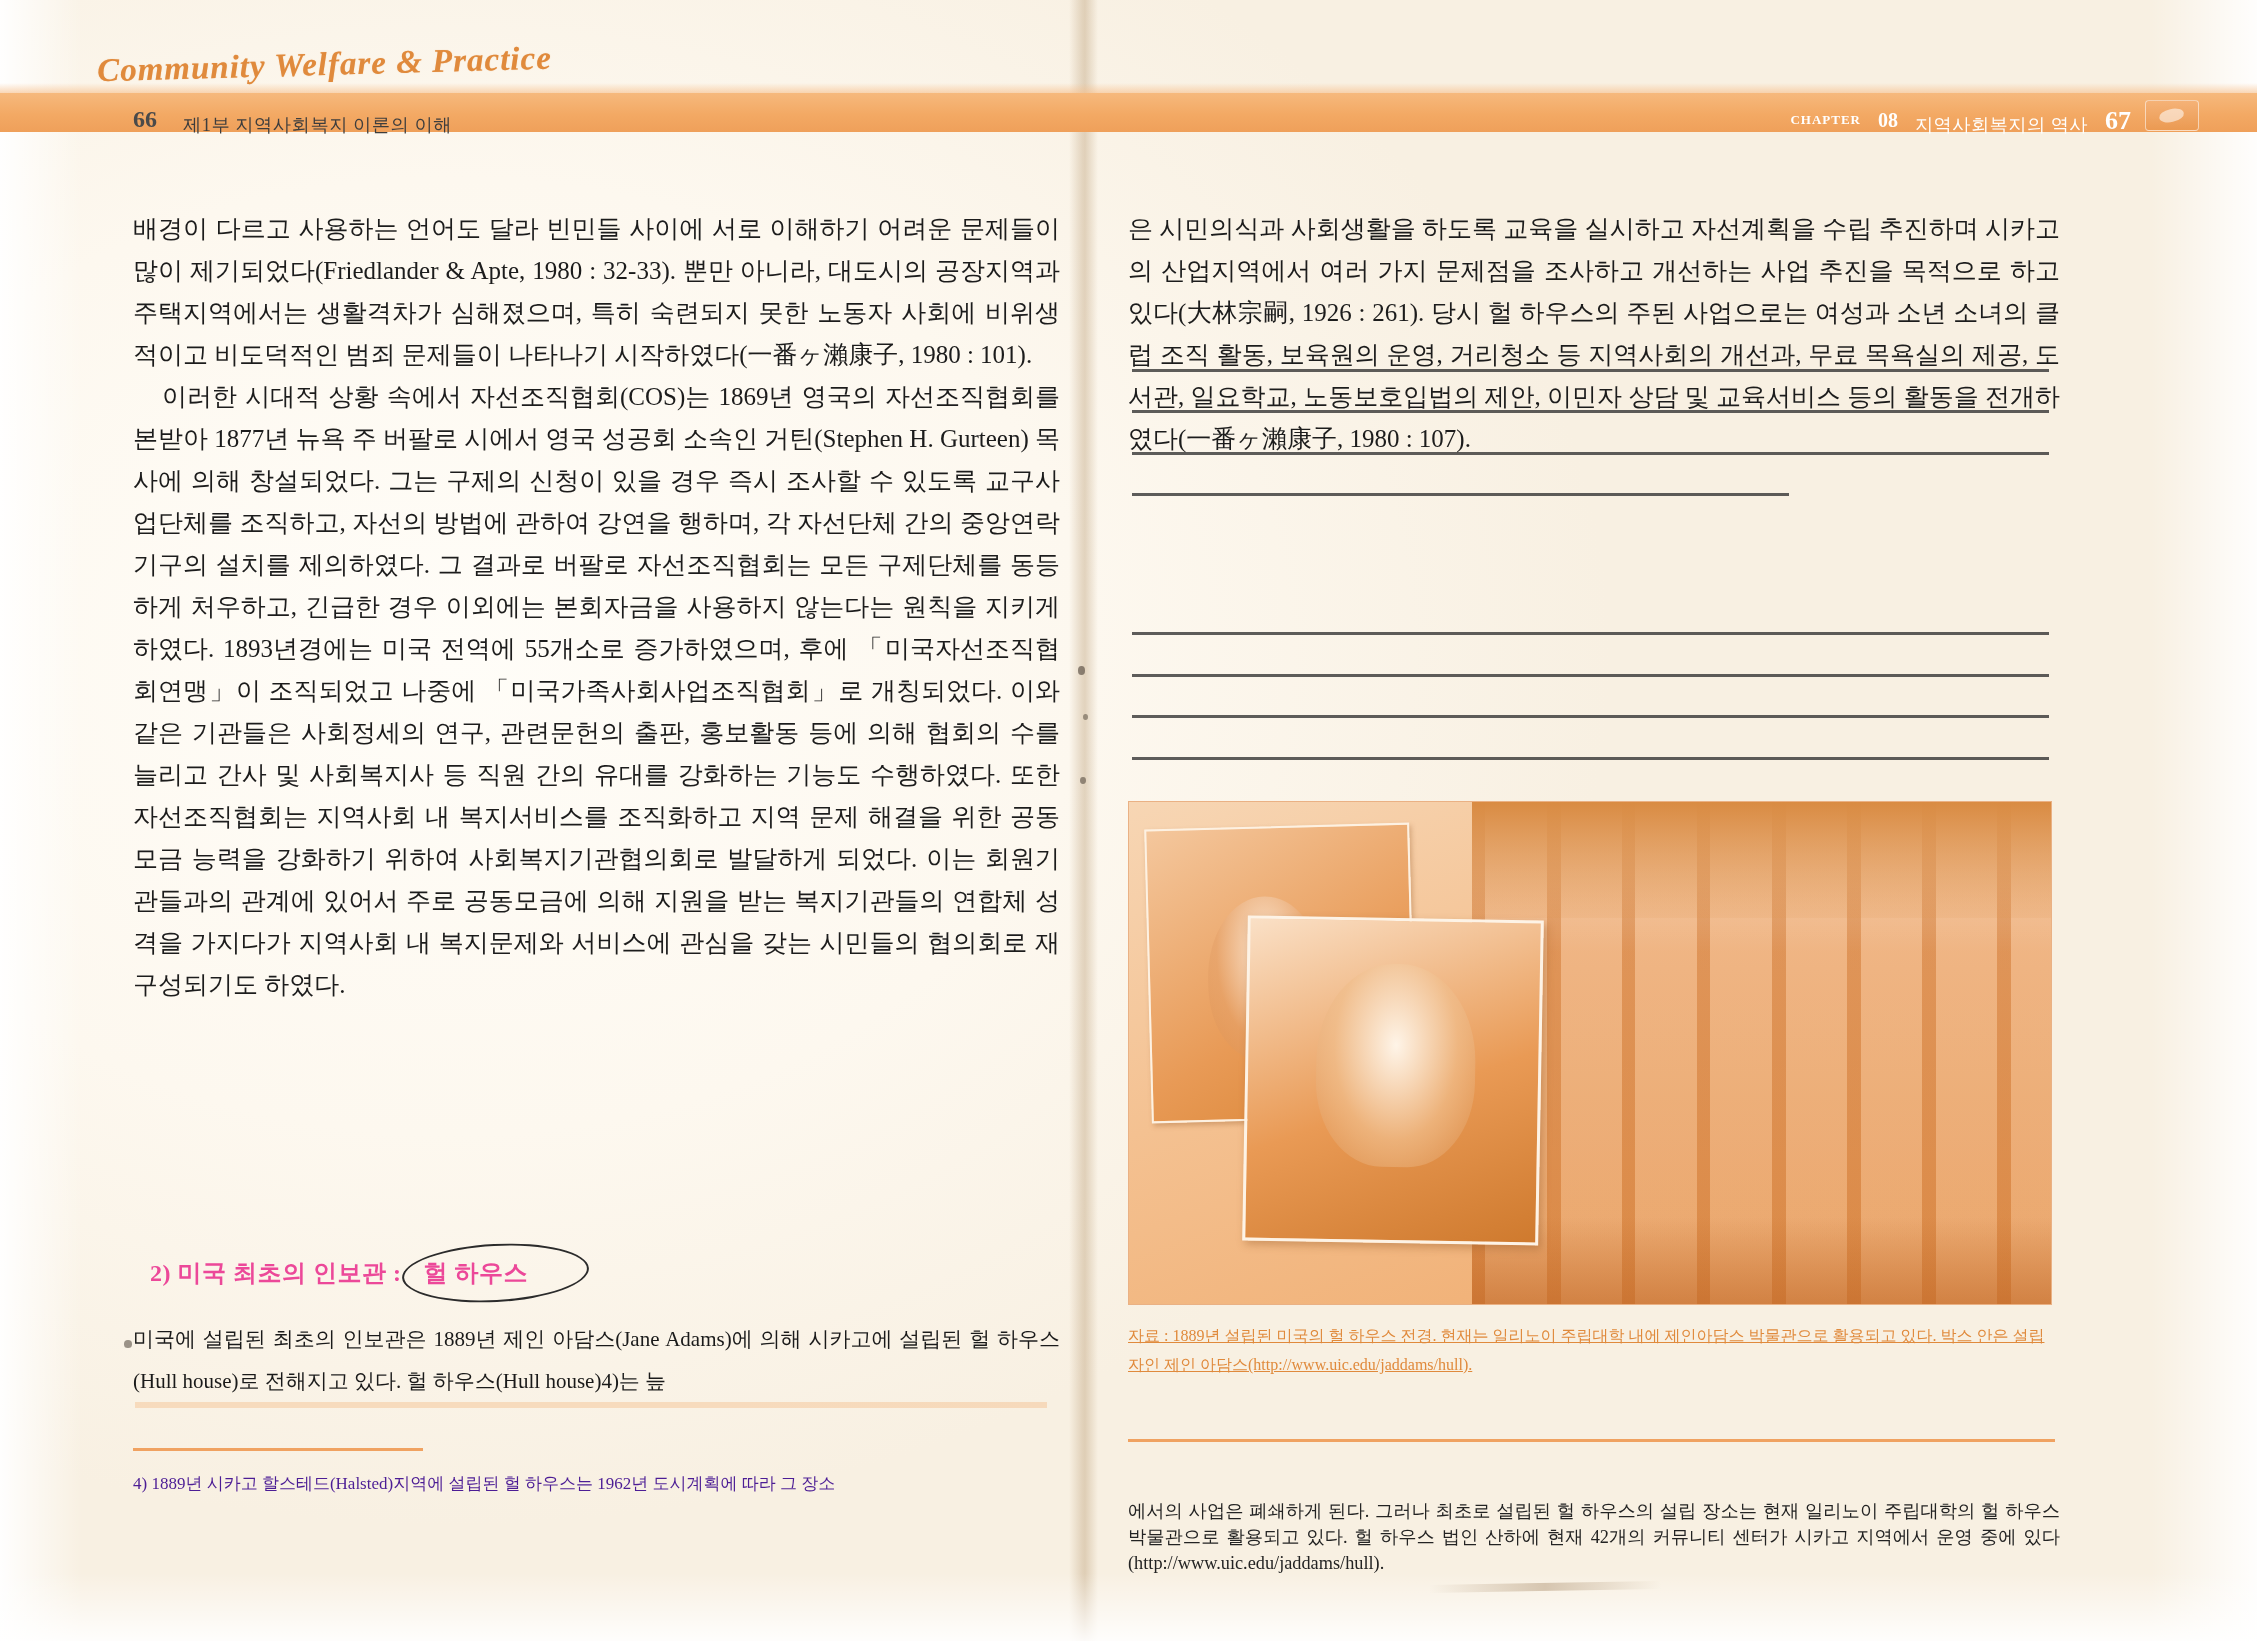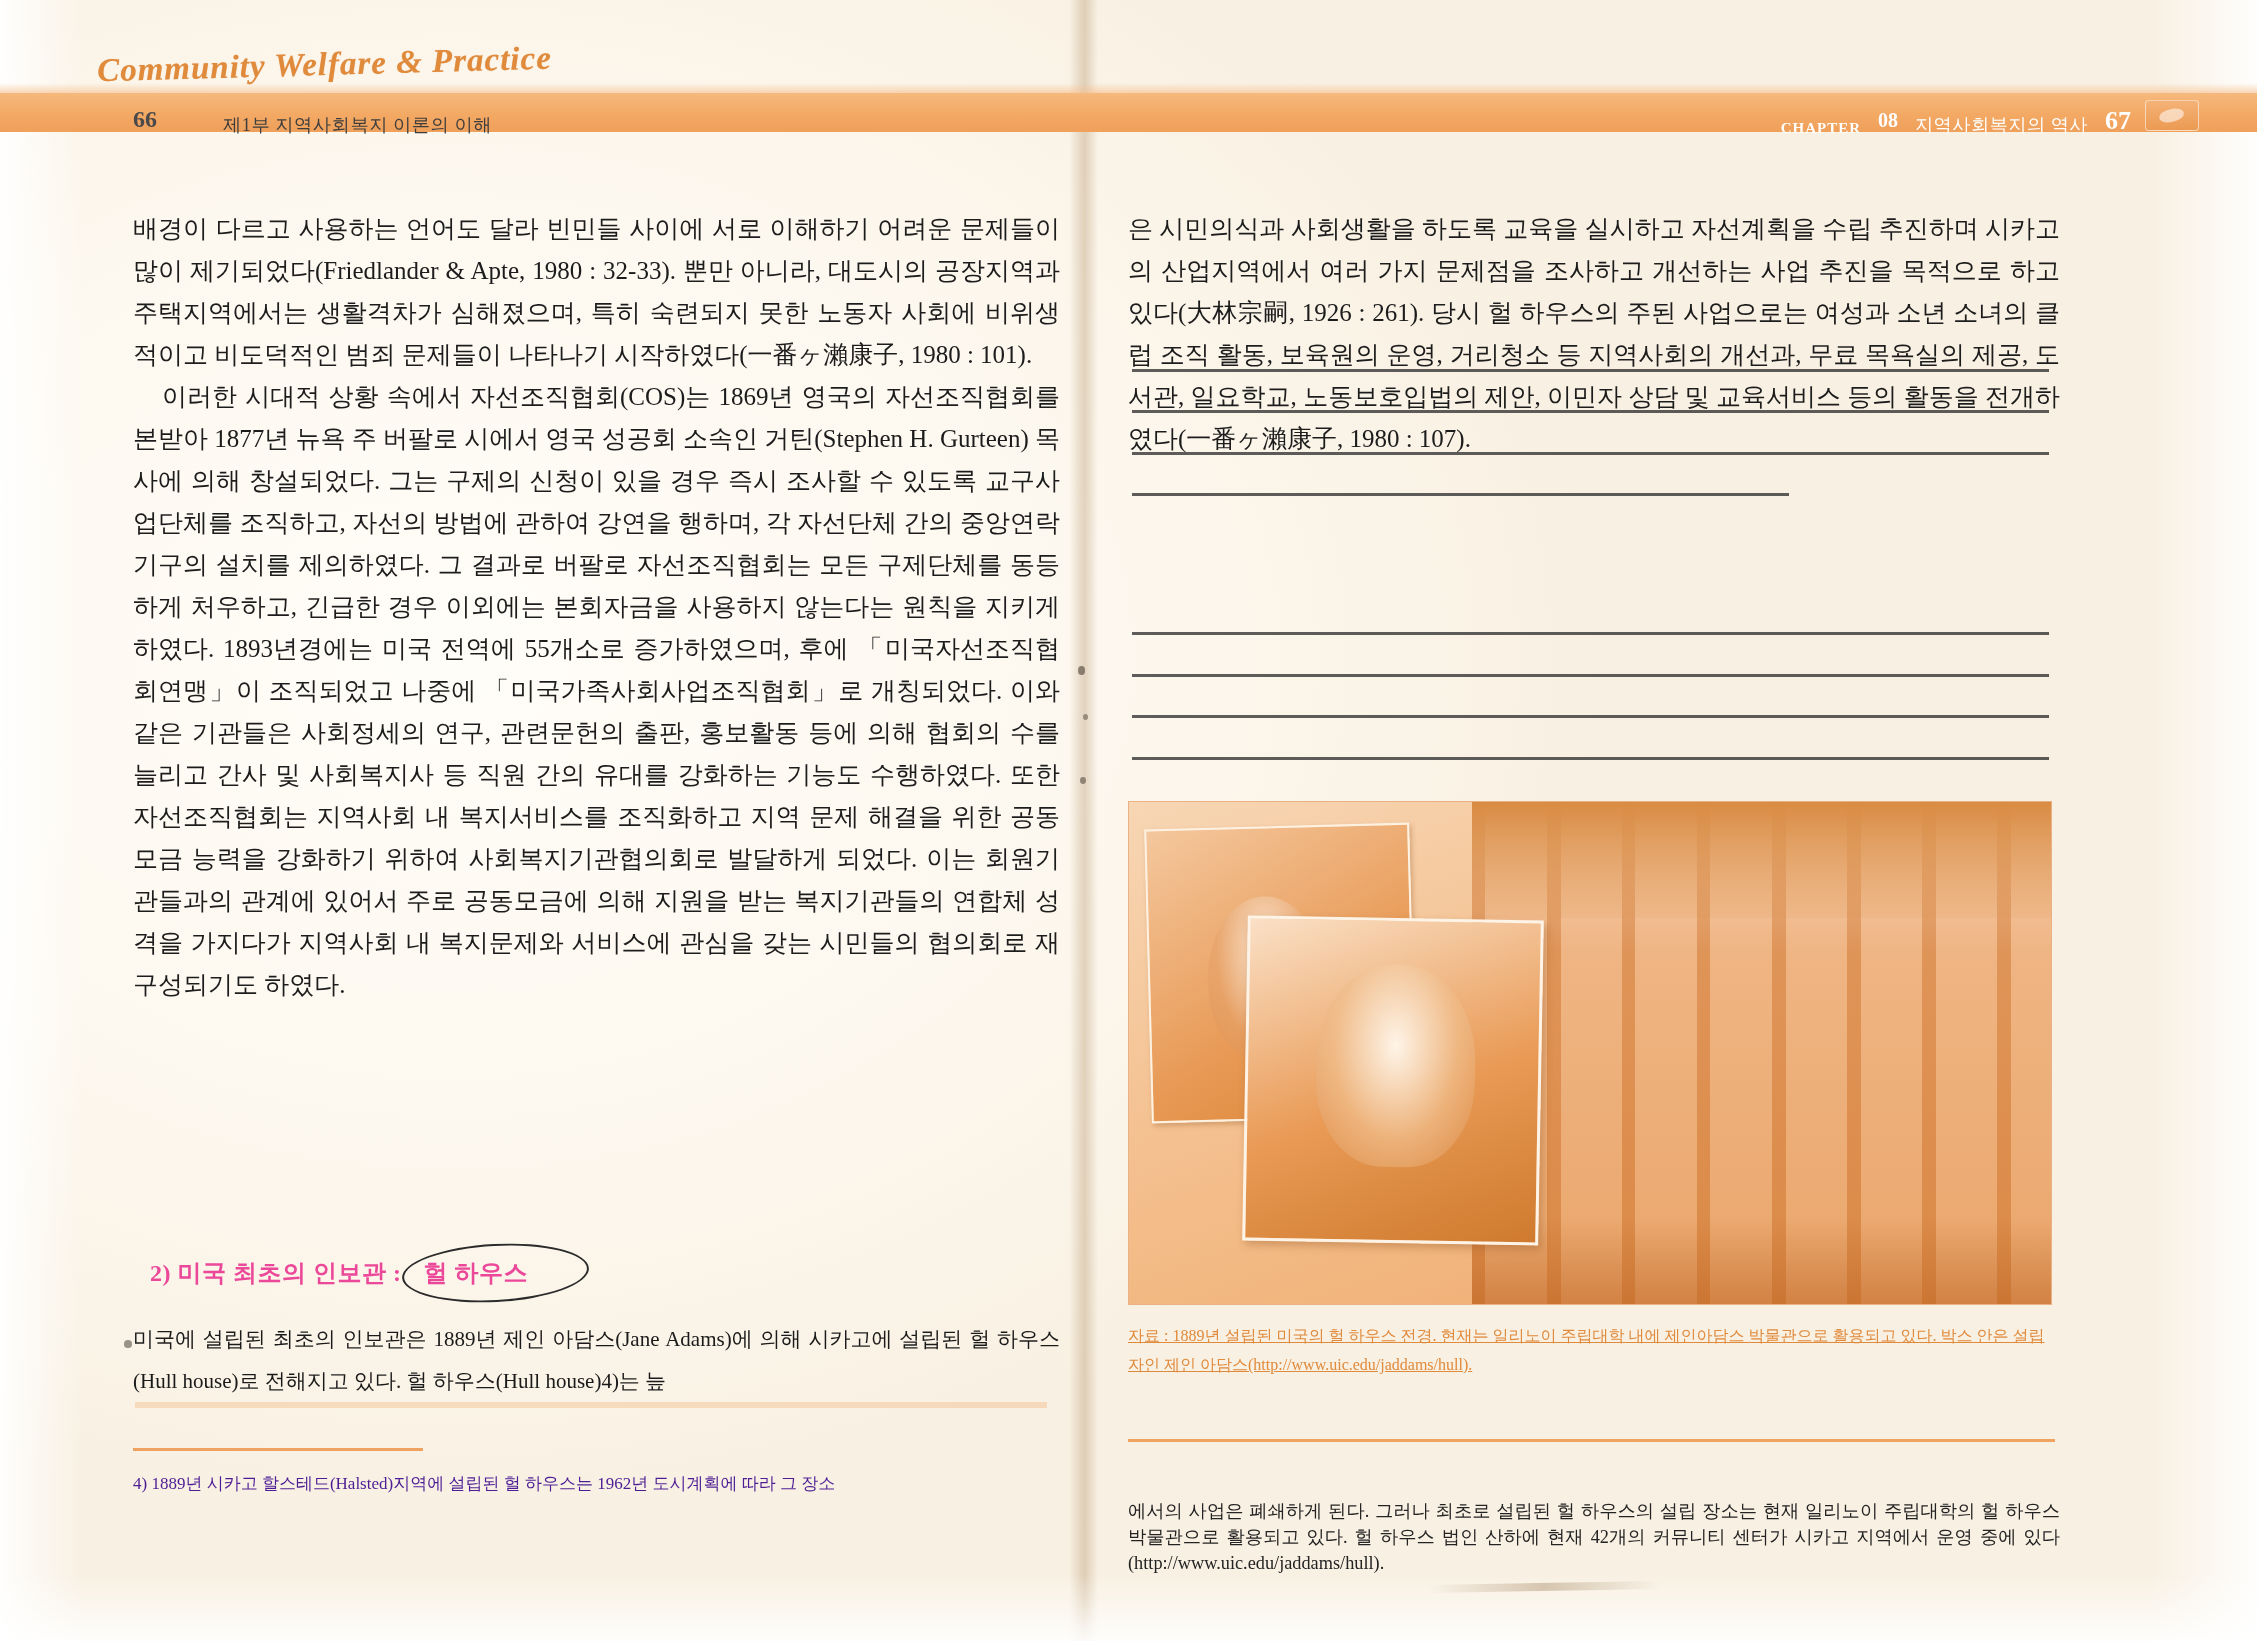--- a/index.html
+++ b/index.html
@@ -79,27 +79,26 @@
     font-weight: bold;
     color: #4a4a4a;
     text-align: center;
   }
   .running-head-left {
     position: absolute;
     left: 183px; top: 112px;
     font-size: 18.3px;
     color: #3d3d3d;
     letter-spacing: 0.5px;
-    margin-left: 40px;
   }
 
   .chapter-tag {
     position: absolute;
-    right: 396px; top: 120px;
-    font-size: 15px;
+    right: 396px; top: 112px;
+    font-size: 13px;
     font-weight: bold;
     letter-spacing: 1px;
     color: #ffffff;
   }
   .chapter-num {
     position: absolute;
     right: 359px; top: 109px;
     font-size: 20px;
     font-weight: bold;
     color: #ffffff;

